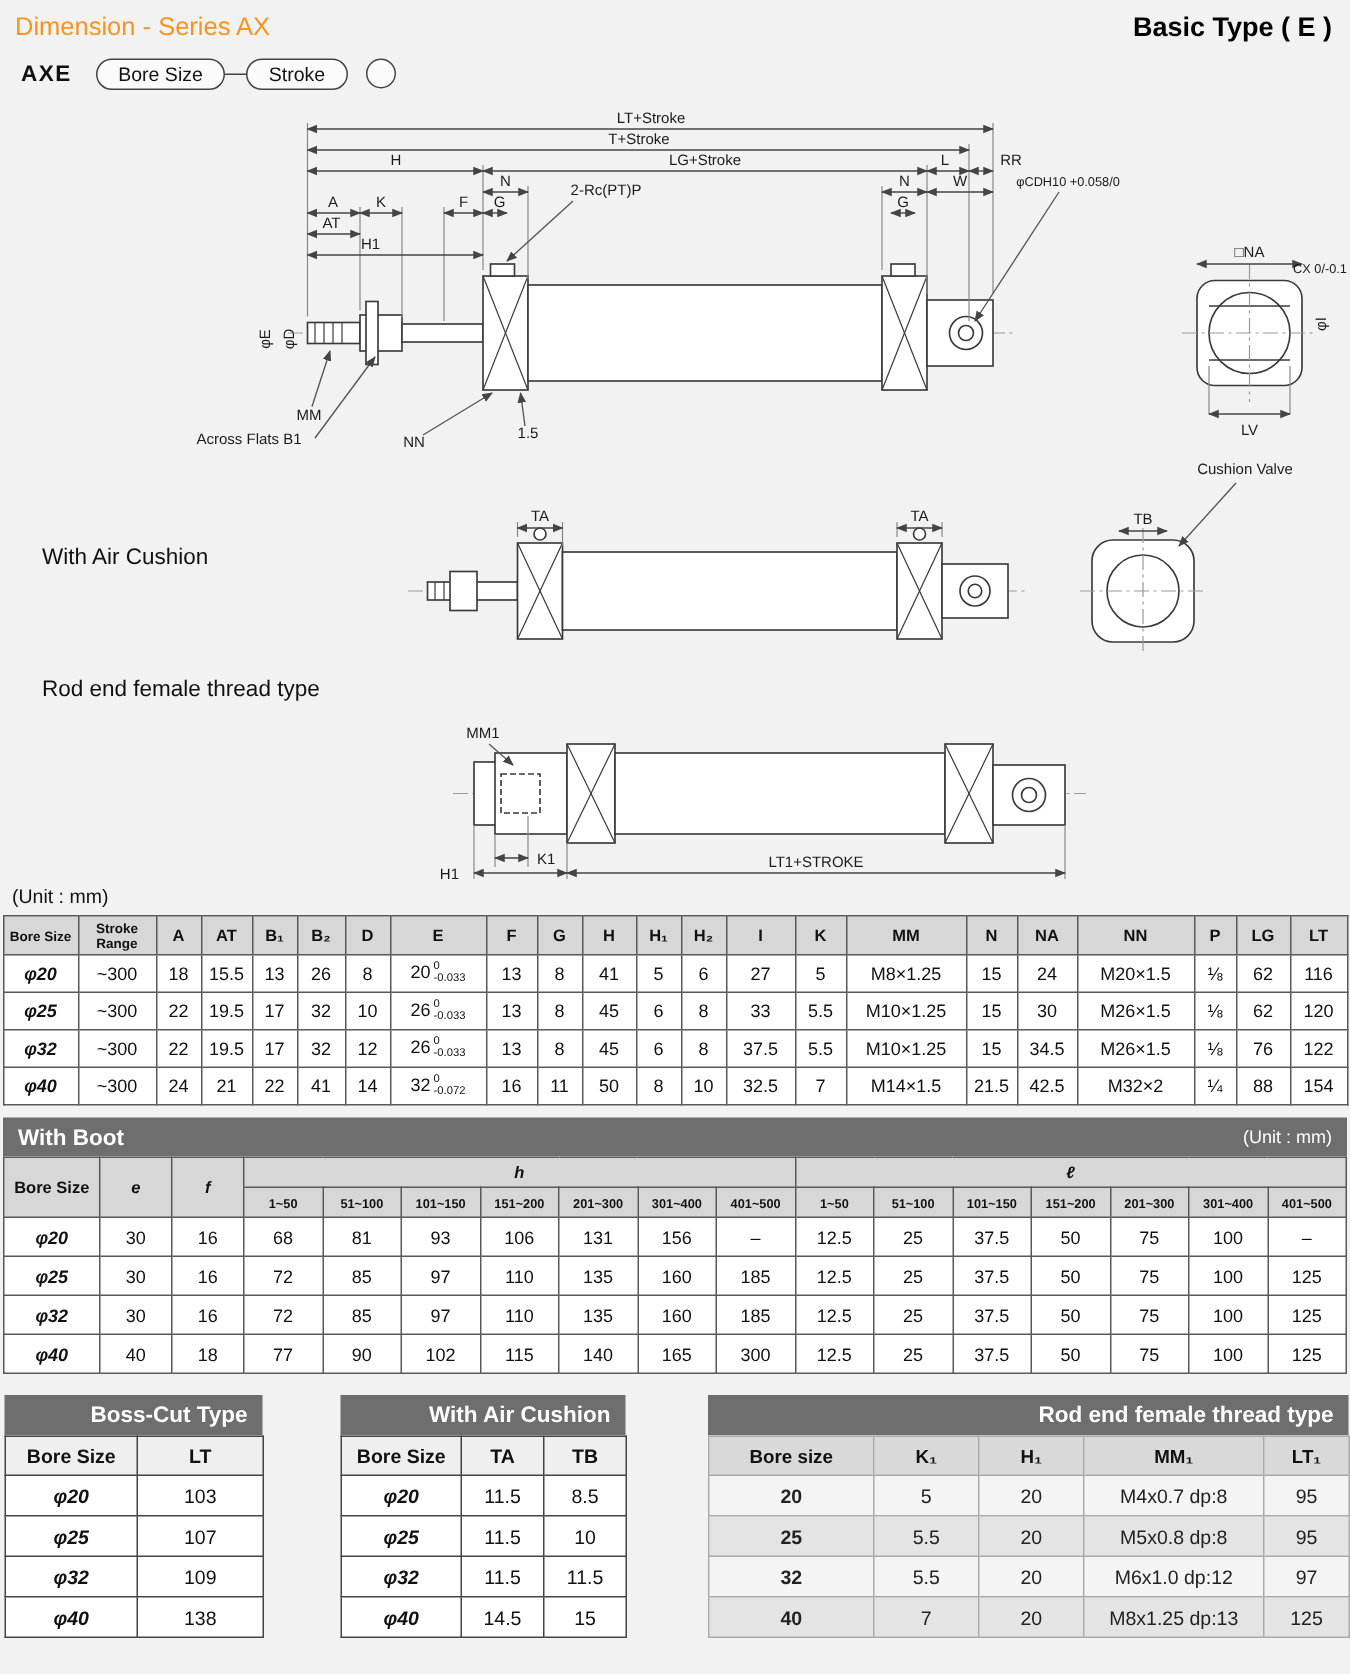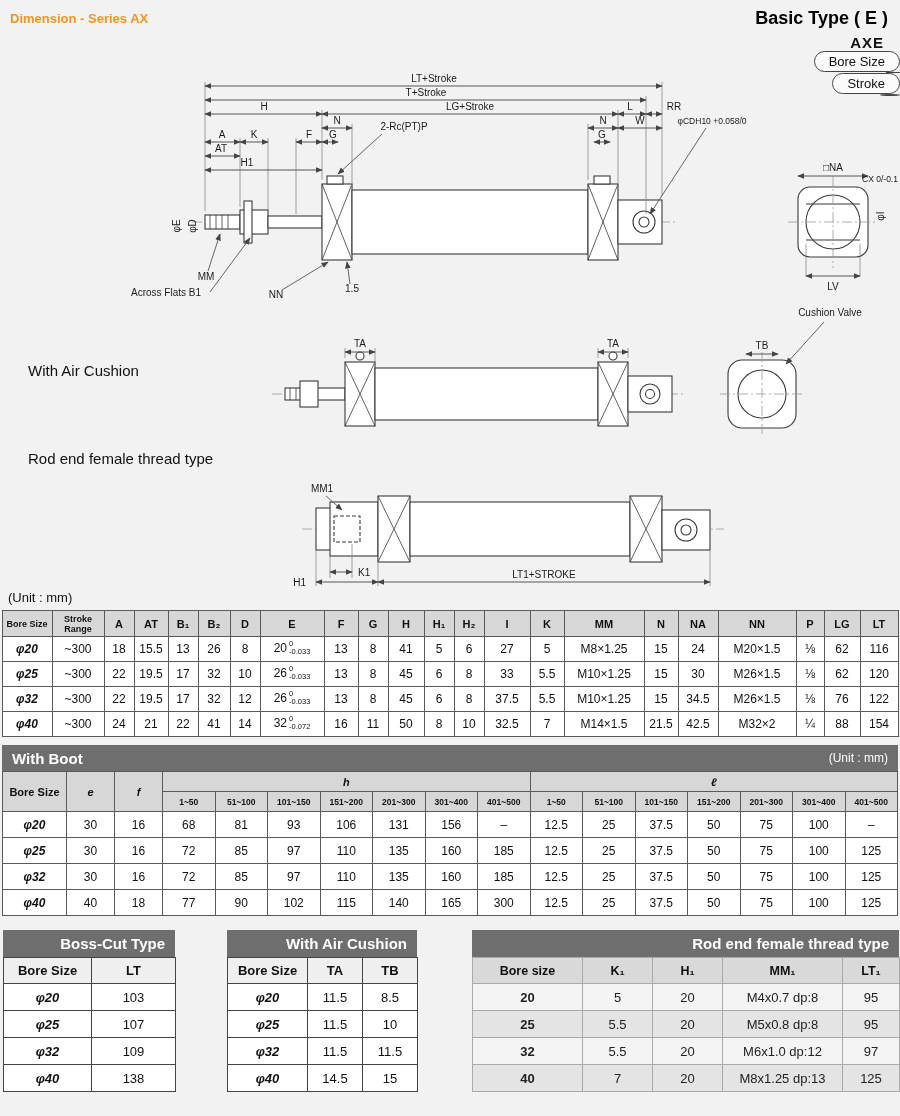--- a/index.html
+++ b/index.html
@@ -3,24 +3,24 @@
 <meta charset="utf-8">
 <style>
   * { box-sizing: border-box; }
   body {
     width: 900px; height: 1116px; margin: 0; overflow: hidden;
     background: #f2f2f2; color: #111;
     font-family: "Liberation Sans", sans-serif;
   }
   
   .topbar { display:flex; justify-content:space-between; align-items:center; padding:6px 12px 0 10px; height:30px; }
-  .title-orange { color:#f7941d; font-weight:bold; font-size:13px; }
+  .title-orange { color:#f7941d; font-weight:normal; font-size:17px; }
   .title-right { color:#000; font-weight:bold; font-size:18px; }
   
-  .axe-row { display:flex; align-items:flex-end; margin:4px 0 0 14px; height:30px;flex-direction:column; }
+  .axe-row { display:flex; align-items:center; margin:4px 0 0 14px; height:30px; }
   .axe-code { font-weight:bold; font-size:15px; letter-spacing:1px; margin-right:16px; }
   .pill { border:1.6px solid #444; border-radius:13px; padding:2px 14px; font-size:13px; background:#fbfbfb; }
   .conn { width:14px; height:0; border-top:1.6px solid #444; }
   .axe-circle { width:20px; height:20px; border:1.6px solid #444; border-radius:50%; margin-left:12px; background:#fbfbfb; }
   
   svg { display:block; }
   .wl { stroke:#888; stroke-width:0.8; }
   .dl { stroke:#444; stroke-width:0.9; marker-start:url(#ar); marker-end:url(#ar); }
   .ld { stroke:#555; stroke-width:0.9; marker-end:url(#ar); }
   .cl { stroke:#999; stroke-width:0.8; stroke-dasharray:10 3 2 3; }

